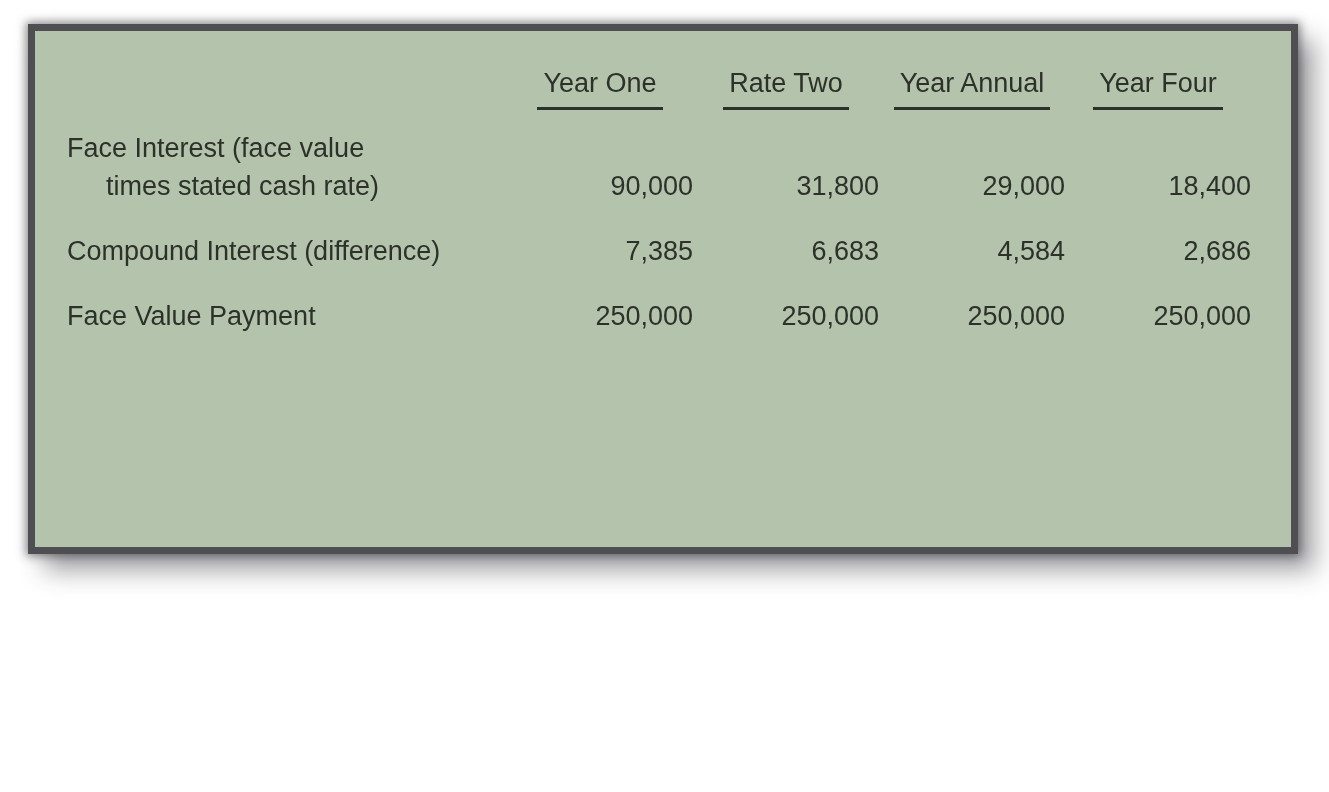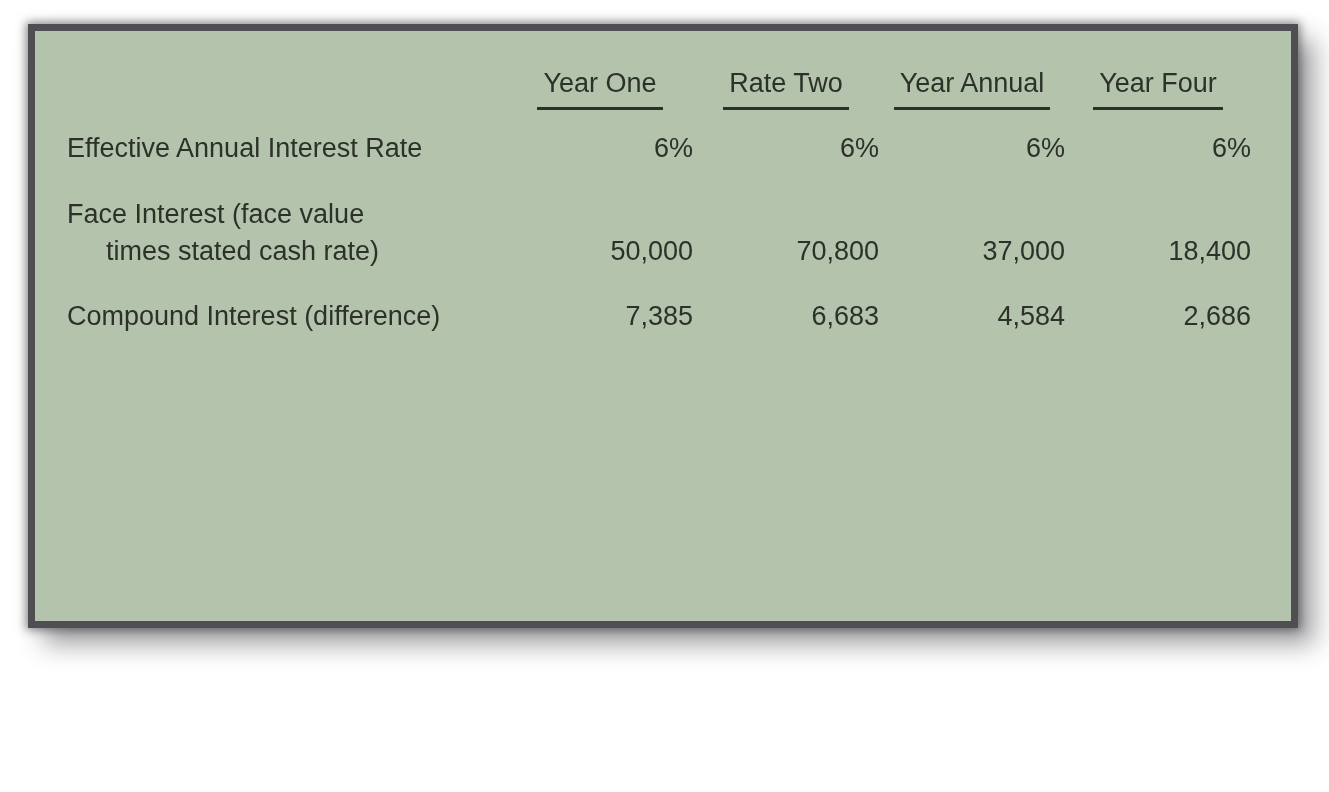--- a/index.html
+++ b/index.html
@@ -16,21 +16,21 @@
     height: 792px;
     background: var(--page_bg);
     font-family: "Liberation Sans", sans-serif;
     overflow: hidden;
   }
   .panel {
     position: absolute;
     left: 28px;
     top: 24px;
     width: 1270px;
-    height: 604px;
+    height: 530px;
     background: var(--panel_bg);
     border: 7px solid var(--border_color);
     box-shadow:
       0 0 9px 2px rgba(45, 45, 50, 0.55),
       16px 16px 24px rgba(45, 45, 50, 0.45);
     padding: 34px 40px 0 32px;
   }
   table.sched {
     border-collapse: collapse;
     width: 100%;
@@ -71,41 +71,41 @@
         <th class="corner"></th>
       <th class="year-col"><span class="col-header">Year One</span></th>
           <th class="year-col"><span class="col-header">Rate Two</span></th>
           <th class="year-col"><span class="col-header">Year Annual</span></th>
           <th class="year-col"><span class="col-header">Year Four</span></th>
         </tr>
     </thead>
     <tbody>
         <tr>
           <td class="label">
-            <div class="line">Effective Annual Interest Rate</div>
-          </td>
-          <td class="num">6%</td>
-          <td class="num">6%</td>
-          <td class="num">6%</td>
-          <td class="num">6%</td>
-        </tr>
-        <tr>
-          <td class="label">
             <div class="line">Face Interest (face value</div>
             <div class="line indent">times stated cash rate)</div>
           </td>
-          <td class="num">50,000</td>
-          <td class="num">70,800</td>
-          <td class="num">37,000</td>
+          <td class="num">90,000</td>
+          <td class="num">31,800</td>
+          <td class="num">29,000</td>
           <td class="num">18,400</td>
         </tr>
         <tr>
           <td class="label">
             <div class="line">Compound Interest (difference)</div>
           </td>
           <td class="num">7,385</td>
           <td class="num">6,683</td>
           <td class="num">4,584</td>
           <td class="num">2,686</td>
         </tr>
+        <tr>
+          <td class="label">
+            <div class="line">Face Value Payment</div>
+          </td>
+          <td class="num">250,000</td>
+          <td class="num">250,000</td>
+          <td class="num">250,000</td>
+          <td class="num">250,000</td>
+        </tr>
       </tbody>
   </table>
 </div>
 
 </body></html>

